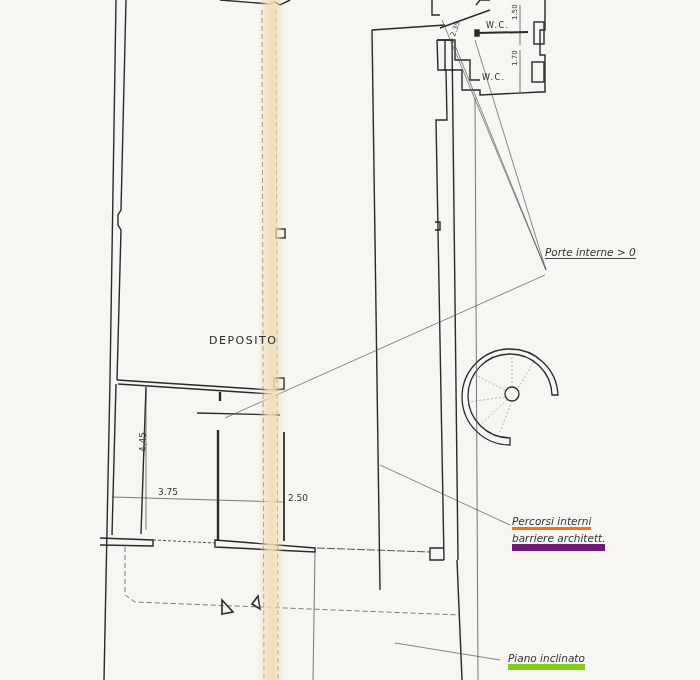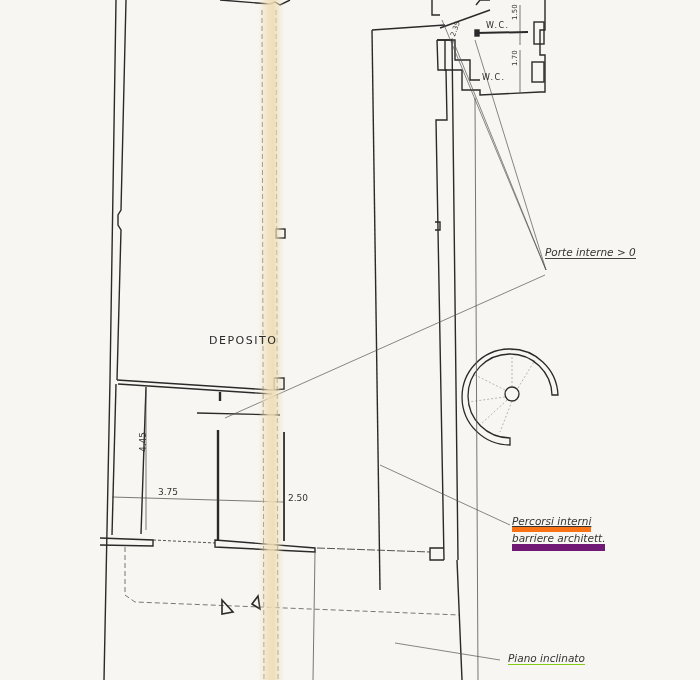--- a/index.html
+++ b/index.html
@@ -124,15 +124,15 @@
 <span class="lbl room" style="left:482px;top:73px;font-size:8px;">W.C.</span>
 
 <span class="lbl dim rot" style="left:138px;top:452px;transform:rotate(-90deg);">4.45</span>
 <span class="lbl dim" style="left:158px;top:487px;">3.75</span>
 <span class="lbl dim" style="left:240px;top:493px;margin-left:48px;">2.50</span>
 <span class="lbl dim rot" style="left:511px;top:20px;transform:rotate(-90deg);font-size:7px;">1.50</span>
 <span class="lbl dim rot" style="left:511px;top:66px;transform:rotate(-90deg);font-size:7px;">1.70</span>
 <span class="lbl dim rot" style="left:449px;top:35px;transform:rotate(-70deg);font-size:7px;">2.35</span>
 
 <span class="lbl hand" style="left:545px;top:246px;border-bottom:1px solid #444;">Porte interne &gt; 0</span>
-<span class="lbl hand" style="left:512px;top:515px;border-bottom:5px solid #f97316;text-decoration:underline;">Percorsi interni</span>
+<span class="lbl hand" style="left:512px;top:515px;border-bottom:3px solid #f97316;">Percorsi interni</span>
 <span class="lbl hand" style="left:512px;top:532px;border-bottom:7px solid #701a75;">barriere architett.</span>
-<span class="lbl hand" style="left:508px;top:652px;border-bottom:1px solid #84cc16;">Piano inclinato</span>
+<span class="lbl hand" style="left:508px;top:652px;border-bottom:6px solid #84cc16;">Piano inclinato</span>
 
 </body></html>

